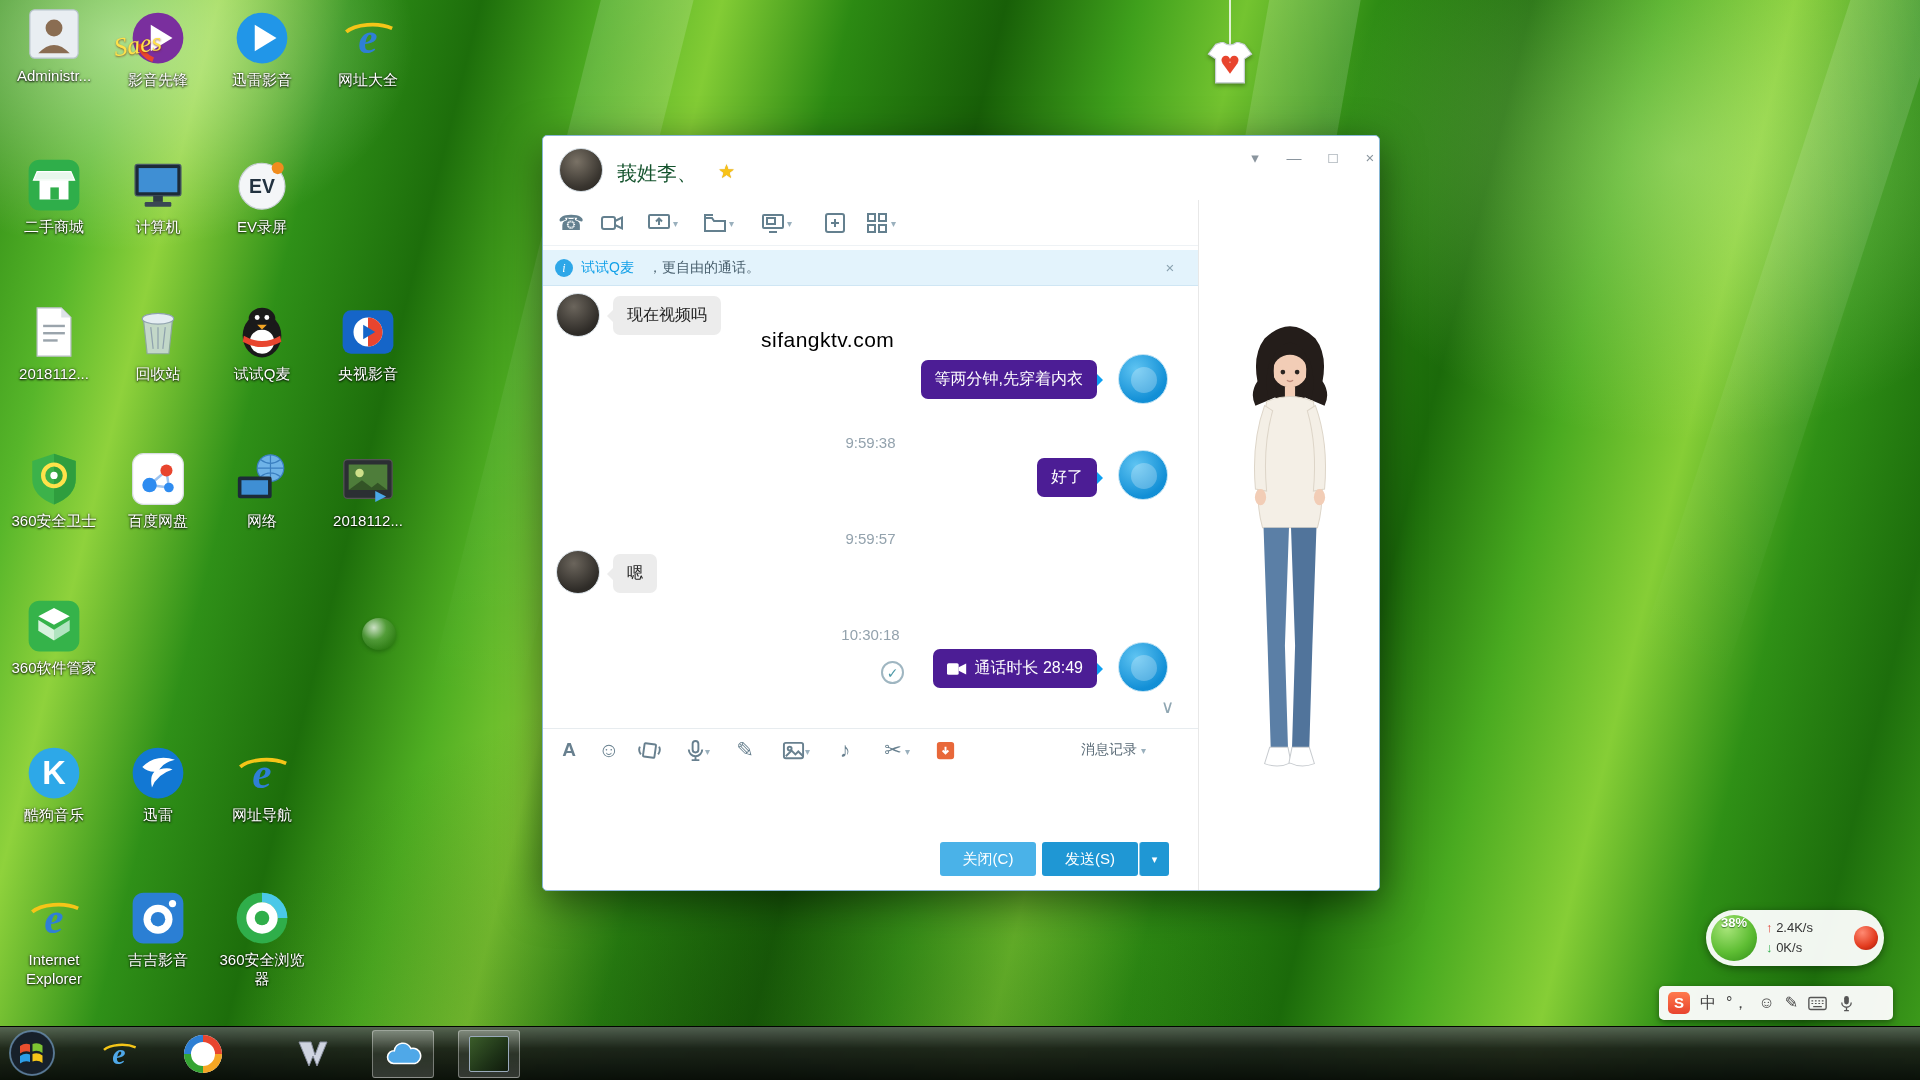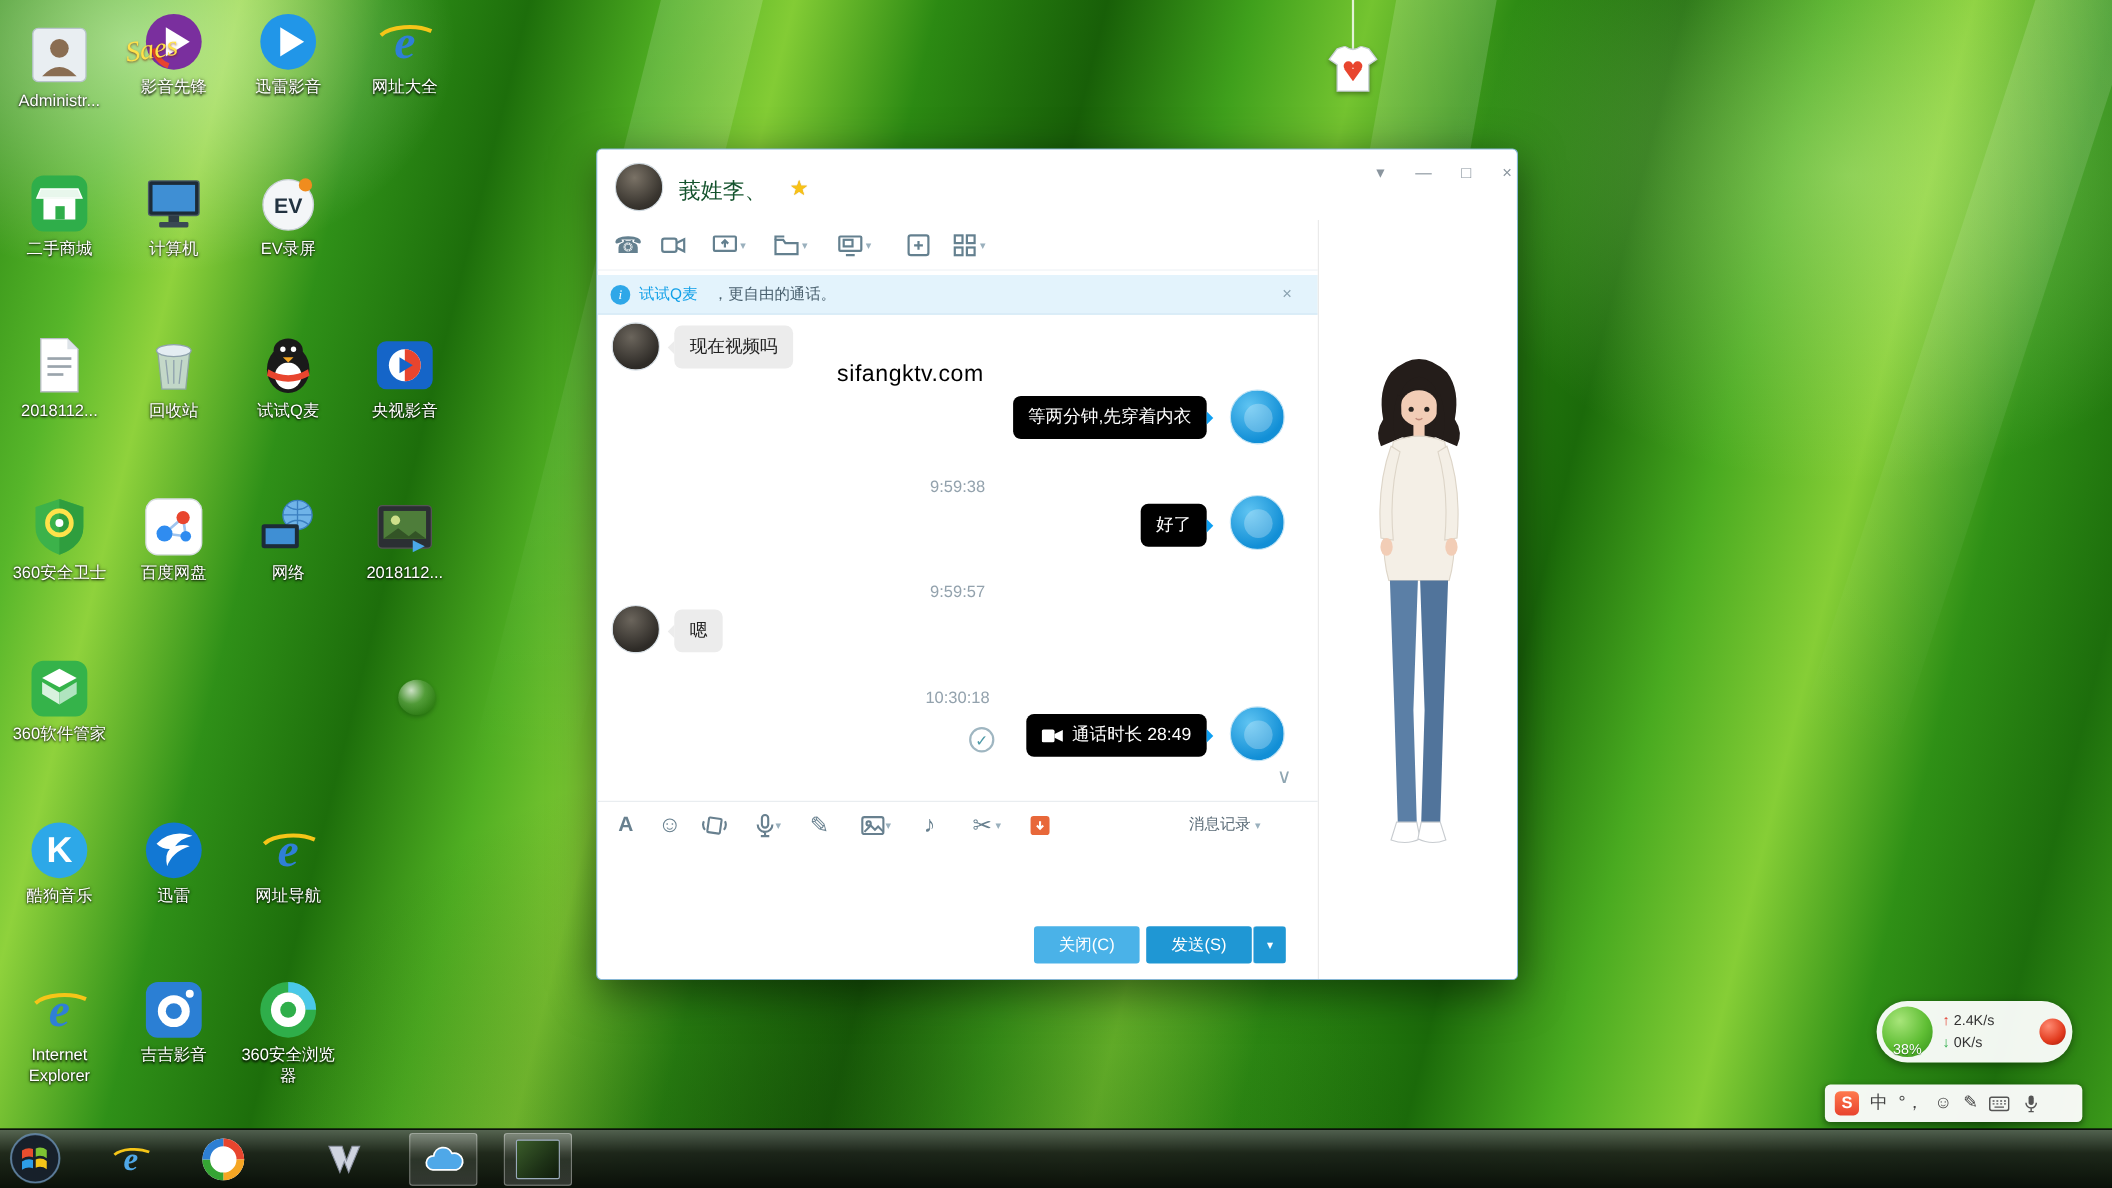--- a/index.html
+++ b/index.html
@@ -47,21 +47,21 @@
   .q-notice-rest{position:absolute;left:105px;top:9px;color:#49606e}
   .q-notice-x{position:absolute;left:616px;top:7px;width:22px;height:22px;color:#8aa2b0;font-size:15px;text-align:center;line-height:22px;cursor:pointer}
   .chat-avatar{position:absolute;width:44px;height:44px;border-radius:50%;
     background:radial-gradient(circle at 40% 30%, #6b655c, #2e2b27 70%);border:1px solid #d8e0e6;cursor:pointer}
   .peer-sm{position:absolute;width:50px;height:50px;border-radius:50%;cursor:pointer;
     background:radial-gradient(circle at 35% 30%, #5fc4f2, #128fd6 70%);border:1px solid #bfe2f4}
   .peer-sm::after{content:"";position:absolute;left:12px;top:12px;width:26px;height:26px;border-radius:50%;background:rgba(255,255,255,.25)}
   .bub{position:absolute;padding:9px 14px;border-radius:7px;font-size:16px;white-space:nowrap}
   .bub-l{background:#ececec;color:#222}
   .bub-l::before{content:"";position:absolute;left:-6px;top:14px;border:6px solid transparent;border-right-color:#ececec;border-left:0}
-  .bub-r{background:#000000;color:#fff}
+  .bub-r{background:#4c1d95;color:#fff}
   .bub-r::after{content:"";position:absolute;right:-6px;top:14px;border:6px solid transparent;border-left-color:#0d9ff2;border-right:0}
   .tstamp{position:absolute;left:0;width:655px;text-align:center;color:#93a2ad;font-size:15px}
   .wm{position:absolute;left:218px;top:192px;font-size:21px;color:#000000;letter-spacing:.5px}
   .callcheck{position:absolute;left:338px;top:525px;width:23px;height:23px;border-radius:50%;border:2px solid #9fb6c1;color:#4f9aa8;font-size:14px;text-align:center;line-height:20px}
   .callbub{display:flex;align-items:center;gap:8px}
   .chev{position:absolute;left:618px;top:560px;font-size:18px;color:#8fa6b2;cursor:pointer}
   .q-divider{position:absolute;left:0;top:592px;width:655px;border-top:1px solid #e7ecef}
   .iico{position:absolute;top:600px;width:28px;height:28px;display:flex;align-items:center;justify-content:center;color:#68808f;font-size:21px;cursor:pointer}
   .iico svg{width:23px;height:23px;stroke:#68808f;fill:none;stroke-width:2}
   .idrop{position:absolute;top:610px;font-size:10px;color:#9ab0bd;cursor:pointer}
@@ -79,43 +79,43 @@
   .orb{position:absolute;left:8px;top:2px;width:48px;height:48px;cursor:pointer}
   .tb-ic{position:absolute;top:7px;width:40px;height:40px;cursor:pointer;display:flex;align-items:center;justify-content:center}
   .tb-slot{position:absolute;top:3px;width:62px;height:48px;border:1px solid rgba(255,255,255,.35);border-radius:3px;
     background:linear-gradient(rgba(255,255,255,.28), rgba(255,255,255,.08) 50%, rgba(255,255,255,.16));display:flex;align-items:center;justify-content:center;cursor:pointer}
   .thumb{width:40px;height:36px;border:1px solid #9ab;border-radius:2px;
     background:linear-gradient(135deg,#3b5d2a,#1e3317 60%,#0f1a0b)}
   
   .netw{position:absolute;left:1706px;top:910px;width:178px;height:56px;border-radius:28px;
     background:rgba(255,255,255,.94);box-shadow:0 2px 8px rgba(0,0,0,.4);cursor:grab}
   .ball{position:absolute;left:5px;top:5px;width:46px;height:46px;border-radius:50%;
-    background:radial-gradient(circle at 35% 28%, #a8e57a, #5fbe34 55%, #2f8c16);display:flex;align-items:flex-end;justify-content:center;
-    color:#fff;font-size:13px;font-weight:normal;text-shadow:0 1px 1px rgba(0,60,0,.6)}
+    background:radial-gradient(circle at 35% 28%, #a8e57a, #5fbe34 55%, #2f8c16);display:flex;align-items:flex-start;justify-content:center;
+    color:#fff;font-size:13px;font-weight:bold;text-shadow:0 1px 1px rgba(0,60,0,.6)}
   .spd{position:absolute;left:60px;top:8px;font-size:13px;color:#333;line-height:1.55;white-space:nowrap}
   .spd .up{color:#e23b2e}.spd .dn{color:#2fae4a}
   .redball{position:absolute;right:6px;top:16px;width:24px;height:24px;border-radius:50%;
     background:radial-gradient(circle at 35% 28%, #ff8a72, #e23b1e 60%, #9e1606)}
   .imebar{position:absolute;left:1659px;top:986px;width:234px;height:34px;border-radius:5px;
     background:rgba(252,252,252,.96);box-shadow:0 2px 6px rgba(0,0,0,.4);display:flex;align-items:center;gap:10px;padding:0 9px}
   .ime-s{width:22px;height:22px;border-radius:5px;background:linear-gradient(#ff7a4d,#e8442e);color:#fff;font-weight:bold;font-size:15px;text-align:center;line-height:22px;cursor:pointer}
   .ime-it{color:#444;font-size:16px;cursor:pointer;line-height:1}
   .ime-it svg{width:19px;height:17px;display:block}
 </style>
 </head>
 <body>
 
 <div class="screen">
 
   <div class="blade" style="left:480px;top:-60px;transform:rotate(14deg)"></div>
   <div class="blade" style="left:1180px;top:-40px;transform:rotate(10deg)"></div>
   <div class="blade" style="left:1700px;top:-80px;transform:rotate(18deg)"></div>
   <div class="droplet"></div>
 
-  <div class="dicon" style="left:2px;top:20px">
+  <div class="dicon" style="left:2px;top:4px">
     <div class="ic">
         <svg viewBox="0 0 48 48">
           <rect x="4" y="4" width="40" height="40" rx="4" fill="#e9eef2" stroke="#b8c4cc"></rect>
           <circle cx="24" cy="19" r="7" fill="#8a6d52"></circle>
           <path d="M11 40 q13 -14 26 0 z" fill="#8a6d52"></path>
         </svg>
       </div>
     <div class="dlabel">Administr...</div>
   </div>
   <div class="dicon" style="left:106px;top:8px">

